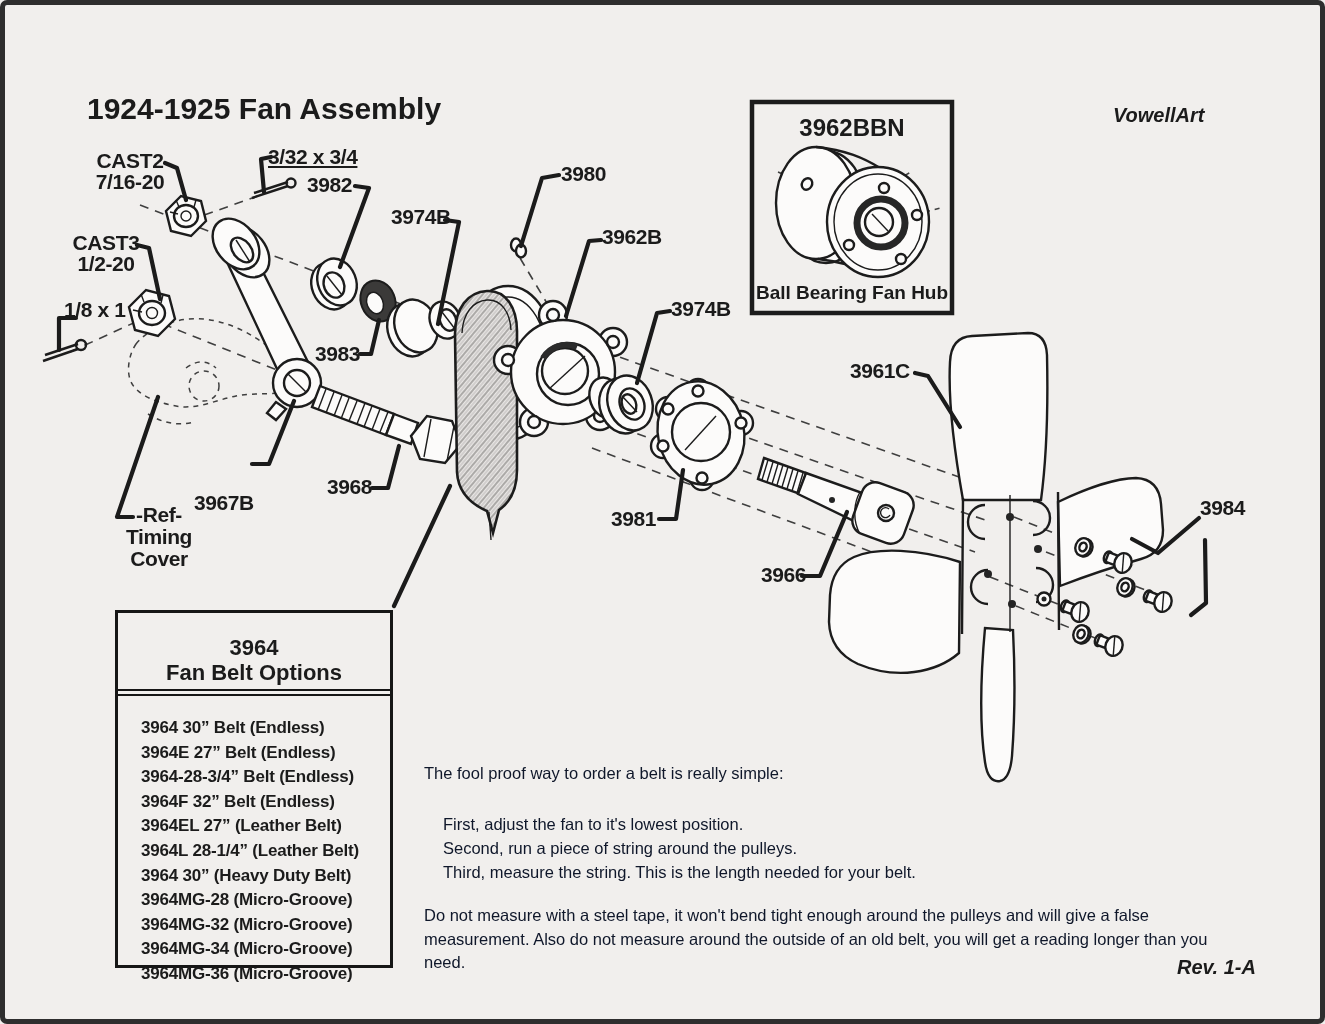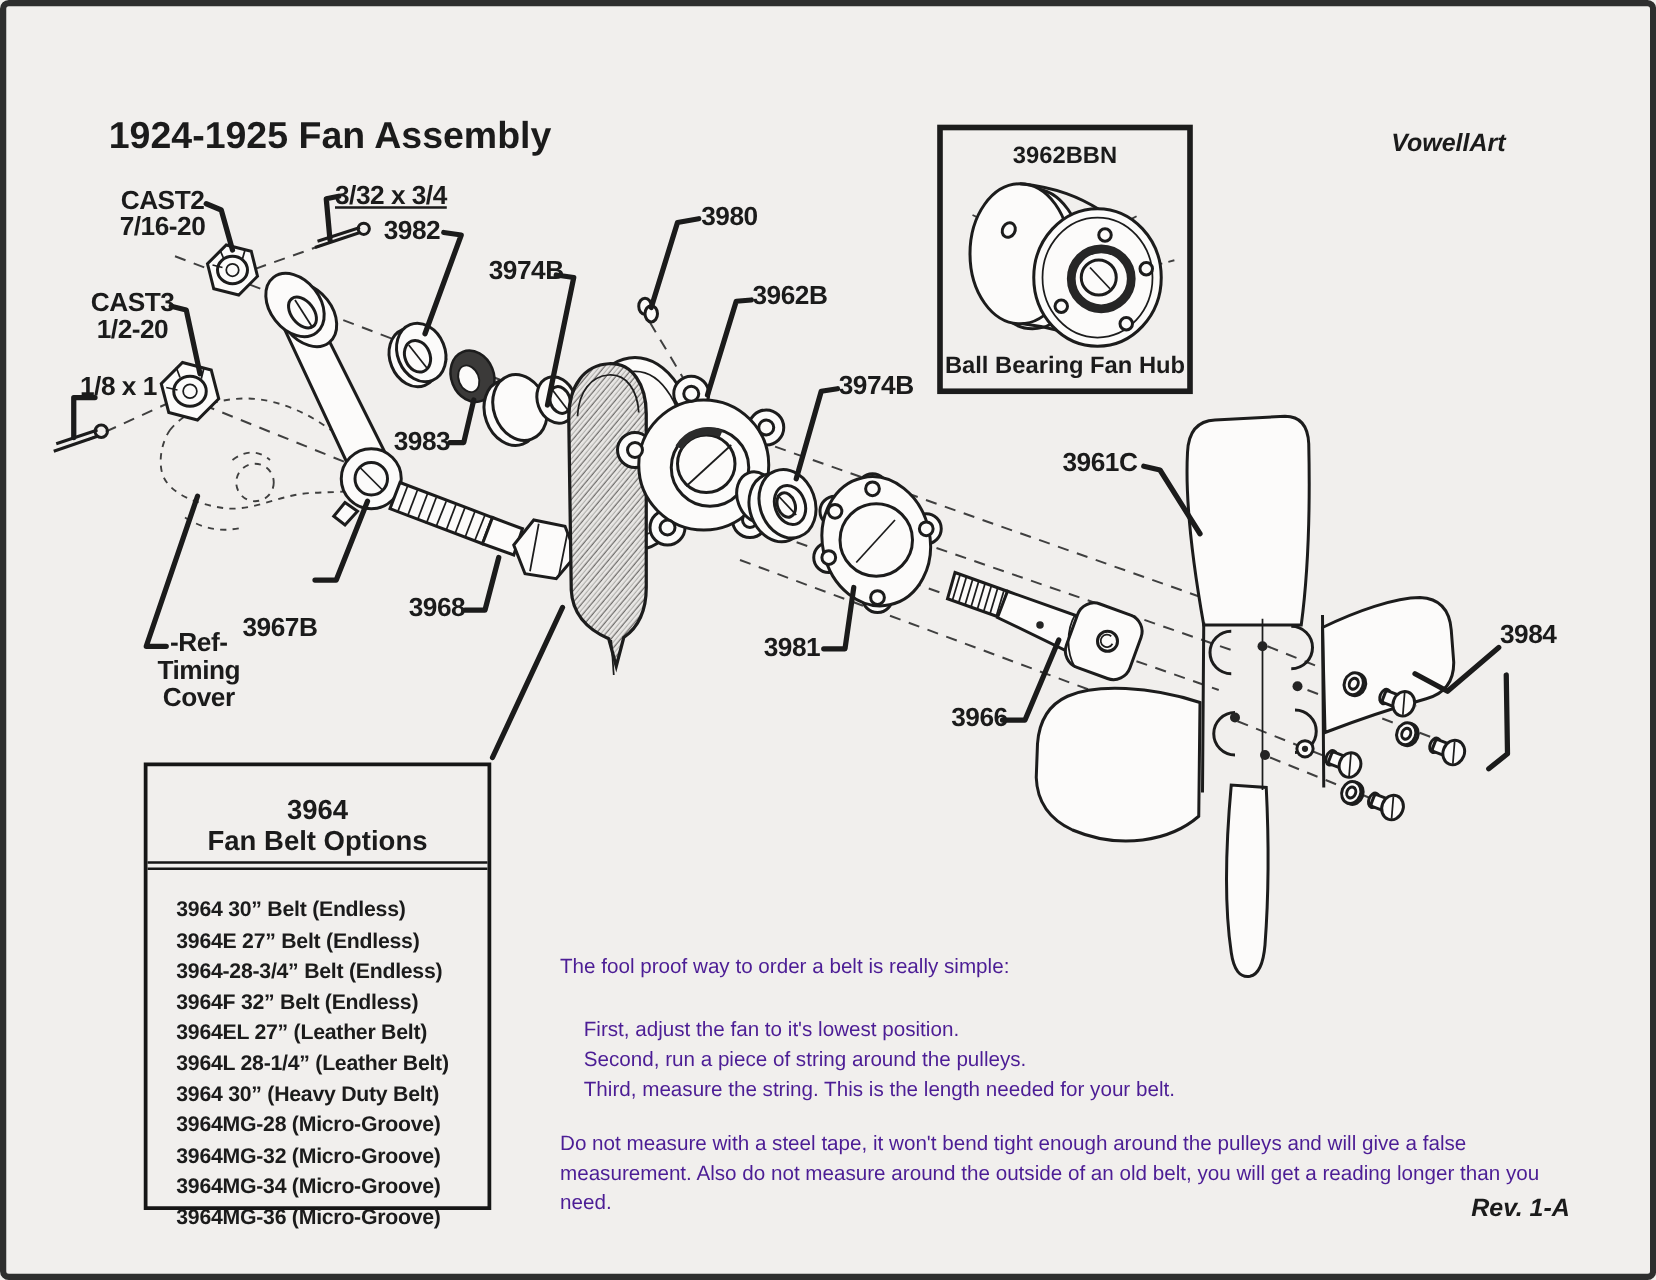--- a/index.html
+++ b/index.html
@@ -35,38 +35,38 @@
   .lbl-3983{left:315px; top:343px;}
   .lbl-3967b{left:194px; top:452px;margin-top:40px;}
   .lbl-3968{left:327px; top:476px;}
   .lbl-3974b-rear{left:671px; top:298px;}
   .lbl-3981{left:611px; top:508px;}
   .lbl-3966{left:761px; top:564px;}
   .lbl-3961c{left:850px; top:360px;}
   .lbl-3984{left:1200px; top:497px;}
   .lbl-ref{left:159px; top:504px; line-height:22px;}
 
-  .inset-num{left:852px; top:114px; font-size:19px; font-weight:700; transform:translateX(-50%);}
+  .inset-num{left:852px; top:114px; font-size:24px; font-weight:700; transform:translateX(-50%);}
   .inset-cap{left:852px; top:282px; font-size:19px; font-weight:700; transform:translateX(-50%); white-space:nowrap;}
 
   
   .belt-table{
     position:absolute; left:115px; top:610px; width:278px; height:358px;
     border:3px solid #161616; box-sizing:border-box; z-index:20; background:transparent;
   }
   .bt-head{ text-align:center; padding-top:23px; }
   .bt-num{ font-size:22px; font-weight:700; line-height:24px;}
   .bt-title{ font-size:22px; font-weight:700; line-height:25px;}
   .bt-sep{ height:3px; border-top:2px solid #161616; border-bottom:2px solid #161616; margin:4px 0 4px;}
   .bt-list{ list-style:none; margin:20px 0 0; padding:0 4px 0 23px;}
   .bt-list li{ font-size:17px; font-weight:700; line-height:24.6px; letter-spacing:-0.2px; white-space:nowrap;}
 
   
-  .instructions{ position:absolute; left:448px; top:762px; width:820px; z-index:20;
-    font-size:16.5px; font-weight:400; color:#4c1d95; line-height:23.5px;}
+  .instructions{ position:absolute; left:424px; top:762px; width:820px; z-index:20;
+    font-size:16.5px; font-weight:400; color:#0f172a; line-height:23.5px;}
   .instr-intro{ margin:0 0 26px 0;}
   .instr-steps{ padding-left:19px; margin:0 0 20px 0;}
   .instr-steps div{ line-height:24.3px;}
   .instr-warning{ margin:0;}
 </style>
 </head>
 <body>
 
 <div class="page">
 

